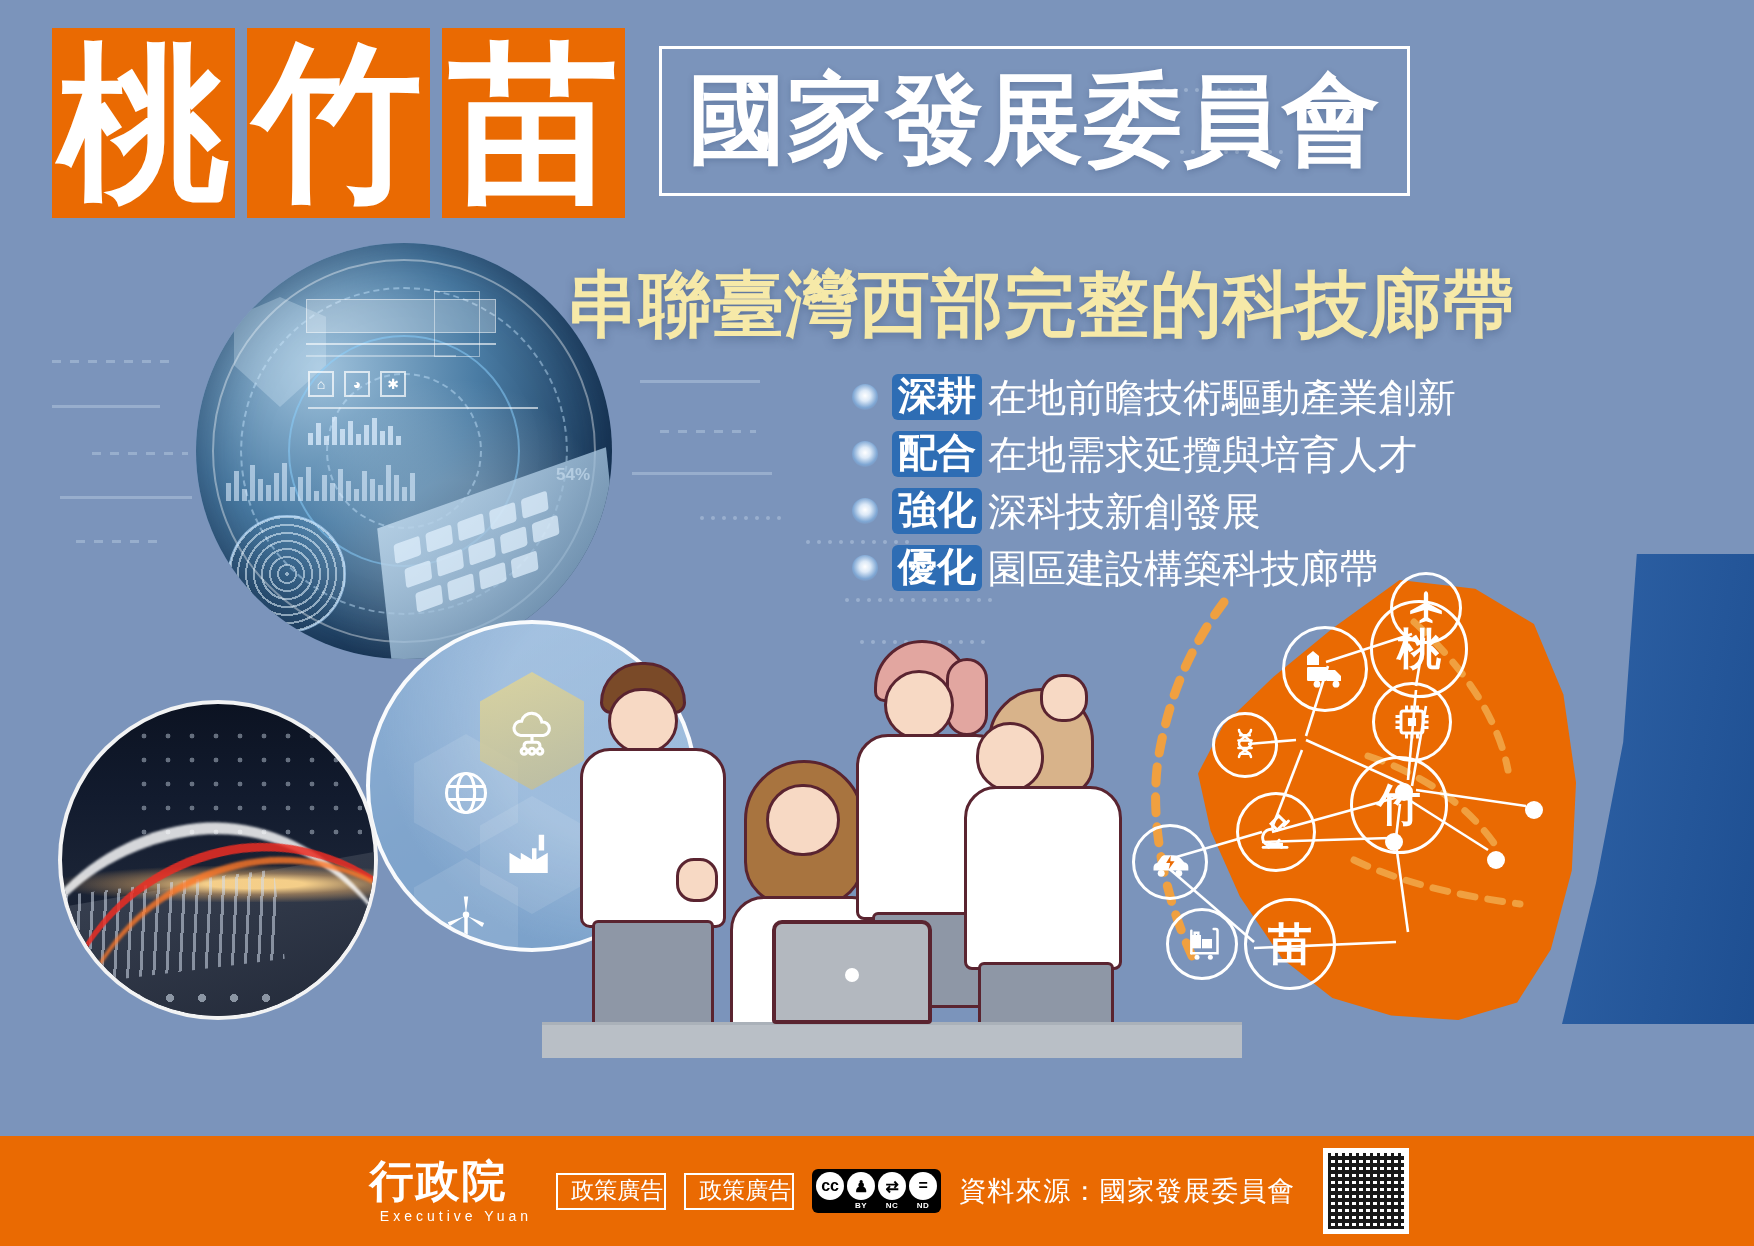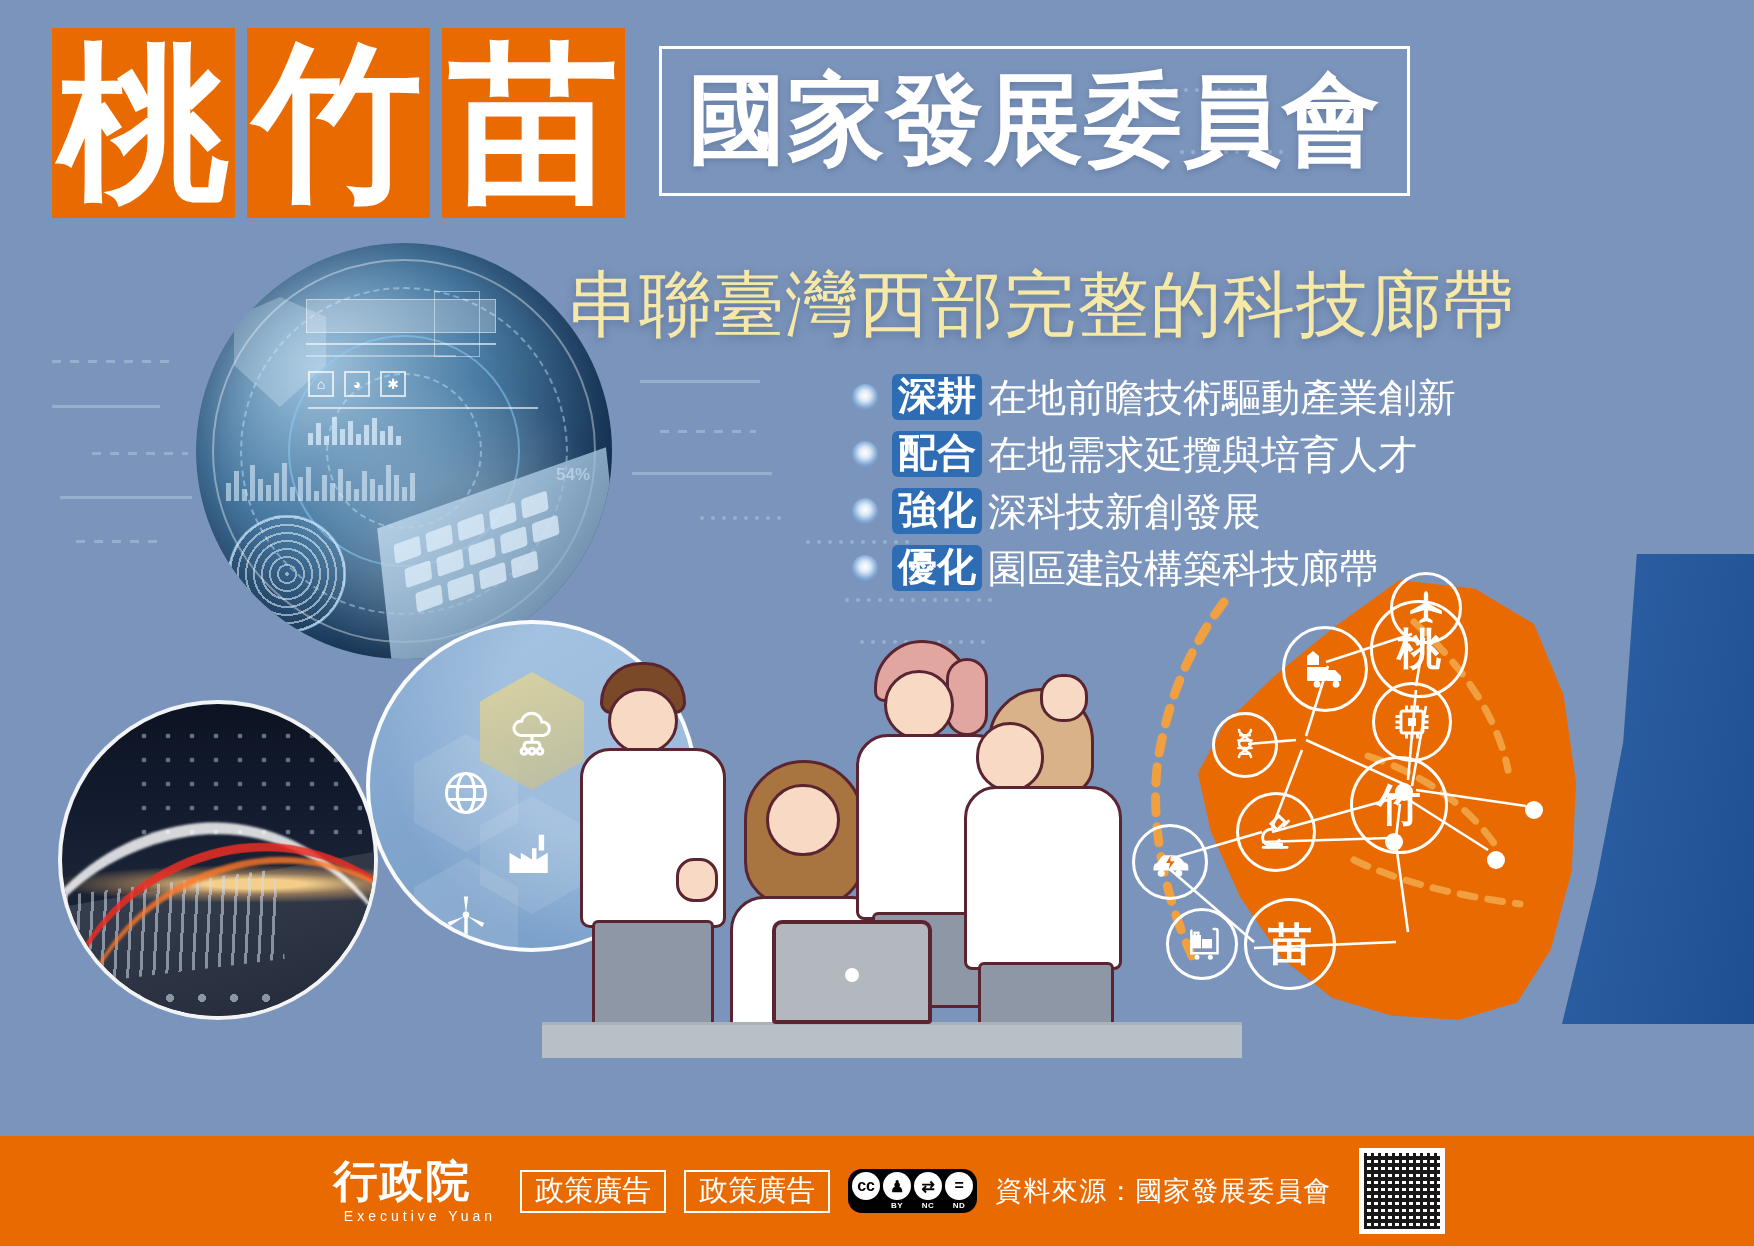--- a/index.html
+++ b/index.html
@@ -34,21 +34,21 @@
   .title-frame span {
     color:#ffffff; font-size:98px; font-weight:bold; line-height:1;
     letter-spacing:1px;
     font-family:"DejaVu Sans","Liberation Sans",sans-serif;
     text-shadow:0 2px 6px rgba(30,50,90,.25);
   }
 
   
   .subhead {
     position:absolute; left:566px; top:268px;
-    color:#f6e9a8; font-size:72px; font-weight:normal; line-height:1;
+    color:#f6e9a8; font-size:72px; font-weight:bold; line-height:1;
     letter-spacing:1px;
     font-family:"DejaVu Sans","Liberation Sans",sans-serif;
     text-shadow:0 3px 10px rgba(35,55,95,.35);
     white-space:nowrap;
   }
 
   
   .bullets { position:absolute; left:852px; top:372px; }
   .bullet { display:flex; align-items:center; height:50px; margin-bottom:7px; }
   .bullet-dot {
@@ -181,23 +181,23 @@
   .node.icon svg { display:block; }
   #map .links { position:absolute; inset:0; }
 
   
   #footer { position:absolute; left:0; bottom:0; width:1754px; height:110px; background:#ea6a02; }
   #footer .inner { position:absolute; left:0; right:0; top:0; bottom:0; display:flex; align-items:center; justify-content:center; gap:18px; }
   .ey-logo { display:flex; flex-direction:column; align-items:center; color:#fff; margin-right:6px; }
   .ey-cjk { font-size:44px; font-weight:bold; line-height:1; letter-spacing:2px;
             font-family:"DejaVu Serif","Liberation Serif",serif; }
   .ey-en  { font-size:14px; letter-spacing:4px; margin-top:5px; font-family:"Liberation Sans",sans-serif;margin-left:35px; }
-  .tagbox { border:2px solid #ffffff; color:#fff; font-size:29px; padding:4px 13px 6px 13px;
+  .tagbox { border:2px solid #ffffff; color:#fff; font-size:23px; padding:4px 1px 6px 13px;
             font-family:"DejaVu Sans","Liberation Sans",sans-serif; line-height:1; }
-  .cc-badges { display:flex; background:#000; padding:3px 4px; border-radius:14px; gap:3px;justify-content:flex-end; }
+  .cc-badges { display:flex; background:#000; padding:3px 4px; border-radius:6px; gap:3px;justify-content:flex-end; }
   .cc-badges .b { display:flex; flex-direction:column; align-items:center; }
   .cc-badges .circ2 { width:28px; height:28px; border-radius:50%; background:#fff; color:#000;
             display:flex; align-items:center; justify-content:center; font-size:16px; font-weight:bold;
             font-family:"Liberation Sans",sans-serif; }
   .cc-badges .lbl { color:#fff; font-size:8px; font-weight:bold; letter-spacing:.5px; margin-top:1px;
             font-family:"Liberation Sans",sans-serif; }
   .src-text { color:#fff; font-size:27px; letter-spacing:1px;
             font-family:"DejaVu Sans","Liberation Sans",sans-serif; }
   .qr { width:86px; height:86px; background:#fff; padding:5px; margin-left:10px; }
   .qr .grid { width:100%; height:100%;

